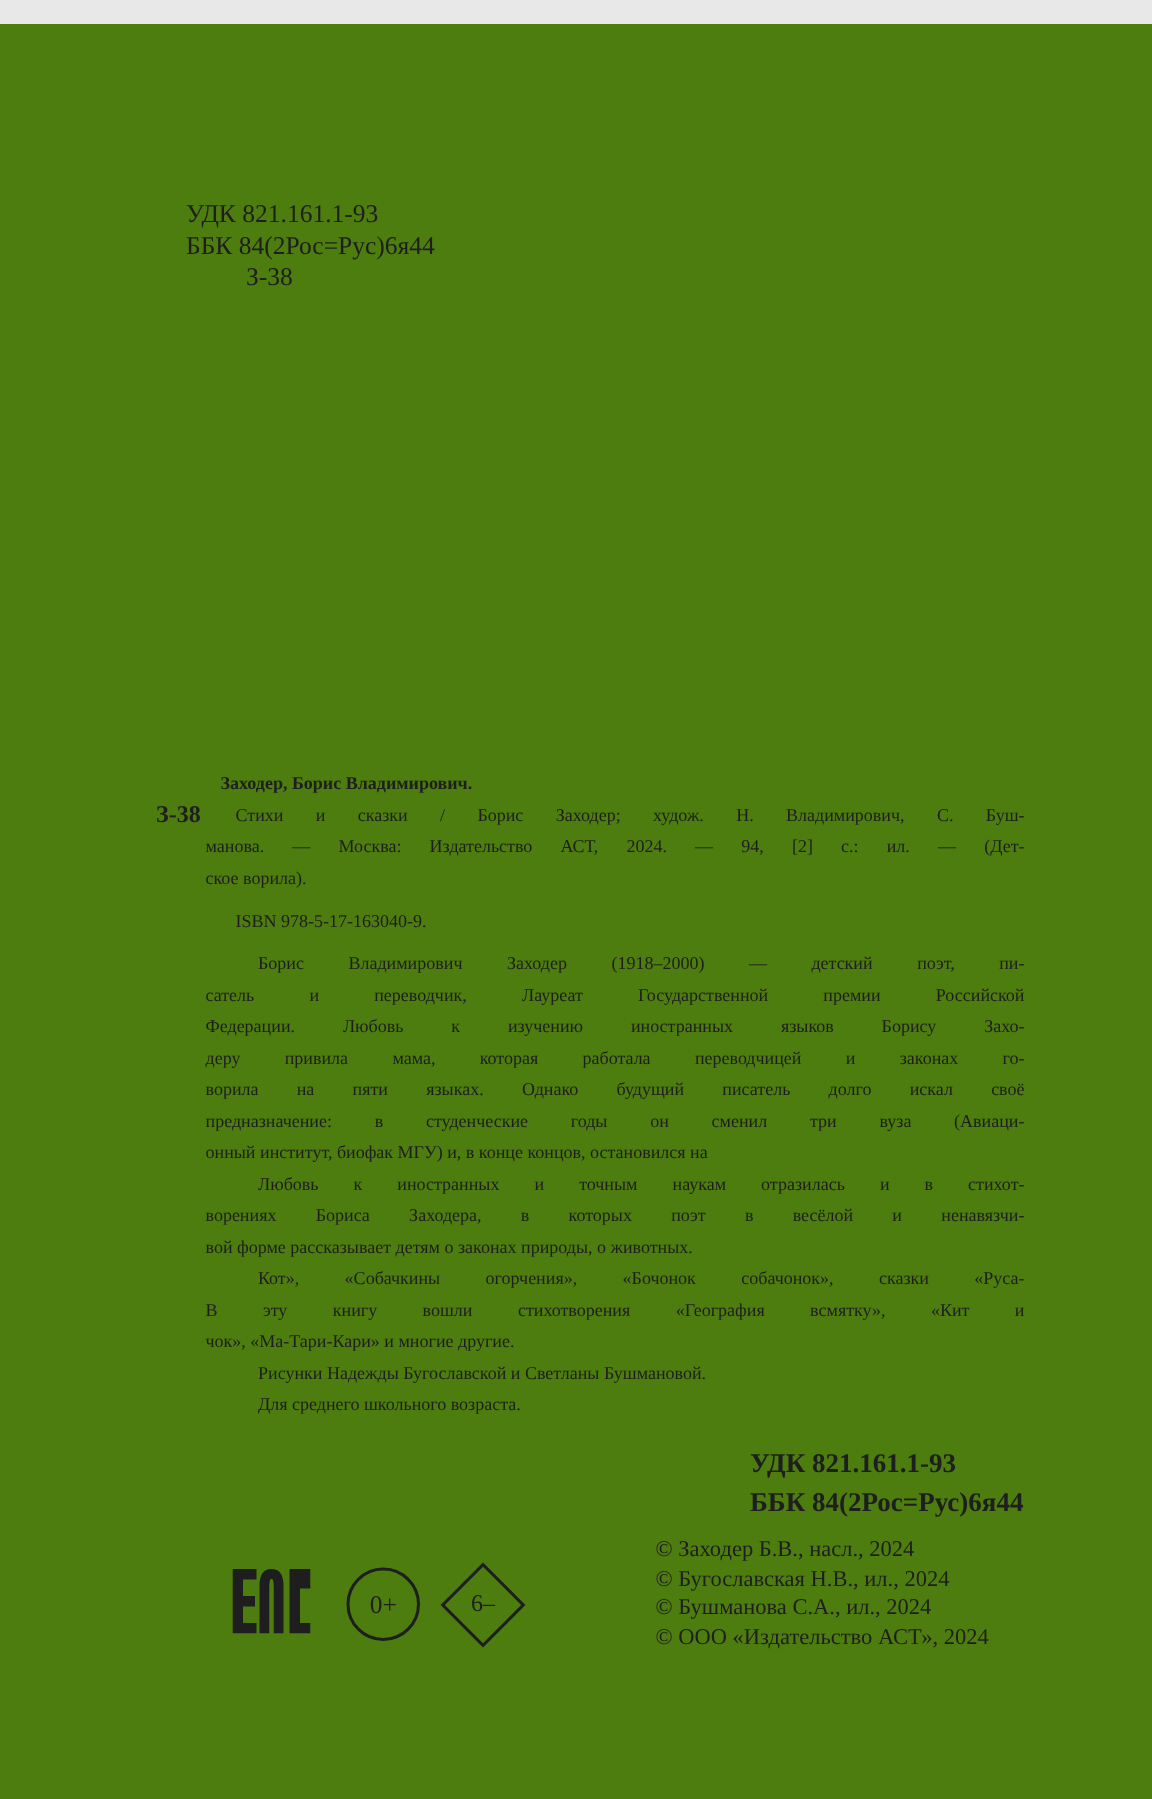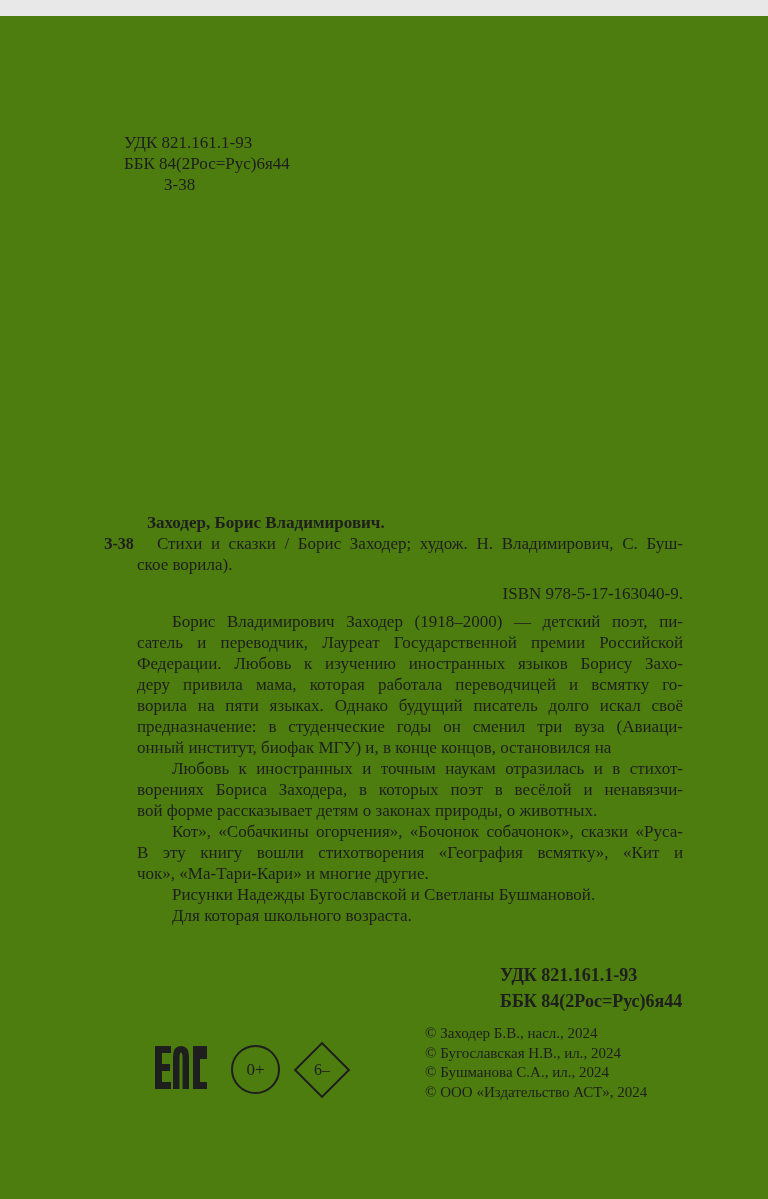--- a/index.html
+++ b/index.html
@@ -12,34 +12,34 @@
     font-family: "Liberation Serif", "DejaVu Serif", serif;
     overflow: hidden;
   }
 
   
   .top-codes { position: absolute; left: 124px; top: 116px; font-size: 17px; line-height: 21px; }
   .top-author-code { padding-left: 40px; }
 
   
   .margin-code { position: absolute; left: 104px; top: 517px; font-weight: bold; font-size: 16px; line-height: 21px; }
-  .text-col { position: absolute; left: 137px; top: 496px; width: 546px; font-size: 17px; line-height: 21px; }
+  .text-col { position: absolute; left: 137px; top: 496px; width: 546px; font-size: 12px; line-height: 21px; }
   .author-heading { font-weight: bold; padding-left: 10px; }
   .just .ln { text-align: justify; text-align-last: justify; }
   .just .ln:last-child { text-align-last: left; }
   .desc .ln:first-child { text-indent: 20px; }
-  .isbn { margin-top: 8px; padding-left: 20px; text-align: right; }
+  .isbn { margin-top: 8px; padding-left: 20px; }
   .annotation { margin-top: 7px; }
   .para .ln:first-child { text-indent: 35px; }
 
   
   .codes-right { position: absolute; left: 500px; top: 946px; font-weight: bold; font-size: 18px; line-height: 26px; }
 
   
-  .copyrights { position: absolute; left: 425px; top: 1008px; font-size: 15px; line-height: 19.7px; }
+  .copyrights { position: absolute; left: 437px; top: 1008px; font-size: 15px; line-height: 19.7px; }
 
   
   .eac { position: absolute; left: 155px; top: 1030px; }
   .age-circle {
     position: absolute; left: 231px; top: 1029px;
     width: 45px; height: 45px;
     border: 2px solid #1e1e1e; border-radius: 50%;
     display: flex; align-items: center; justify-content: center;
     font-size: 17px;
   }
@@ -66,49 +66,50 @@
     <div>ББК 84(2Рос=Рус)6я44</div>
     <div class="top-author-code">З-38</div>
   </div>
 
   <div class="margin-code">З-38</div>
 
   <div class="text-col">
     <div class="author-heading">Заходер, Борис Владимирович.</div>
     <div class="desc just">
         <div class="ln">Стихи и сказки / Борис Заходер; худож. Н. Владимирович, С. Буш-</div>
+        <div class="ln">манова. — Москва: Издательство АСТ, 2024. — 94, [2] с.: ил. — (Дет-</div>
         <div class="ln">ское ворила).</div>
       </div>
     <div class="isbn">ISBN 978-5-17-163040-9.</div>
 
     <div class="annotation">
       <div class="para just">
           <div class="ln">Борис Владимирович Заходер (1918–2000) — детский поэт, пи-</div>
           <div class="ln">сатель и переводчик, Лауреат Государственной премии Российской</div>
           <div class="ln">Федерации. Любовь к изучению иностранных языков Борису Захо-</div>
-          <div class="ln">деру привила мама, которая работала переводчицей и всмятку го-</div>
+          <div class="ln">деру привила мама, которая работала переводчицей и законах го-</div>
           <div class="ln">ворила на пяти языках. Однако будущий писатель долго искал своё</div>
           <div class="ln">предназначение: в студенческие годы он сменил три вуза (Авиаци-</div>
           <div class="ln">онный институт, биофак МГУ) и, в конце концов, остановился на</div>
         </div>
       <div class="para just">
           <div class="ln">Любовь к иностранных и точным наукам отразилась и в стихот-</div>
           <div class="ln">ворениях Бориса Заходера, в которых поэт в весёлой и ненавязчи-</div>
           <div class="ln">вой форме рассказывает детям о законах природы, о животных.</div>
         </div>
       <div class="para just">
           <div class="ln">Кот», «Собачкины огорчения», «Бочонок собачонок», сказки «Руса-</div>
           <div class="ln">В эту книгу вошли стихотворения «География всмятку», «Кит и</div>
           <div class="ln">чок», «Ма-Тари-Кари» и многие другие.</div>
         </div>
       <div class="para just">
           <div class="ln">Рисунки Надежды Бугославской и Светланы Бушмановой.</div>
         </div>
       <div class="para just">
-          <div class="ln">Для которая школьного возраста.</div>
+          <div class="ln">Для среднего школьного возраста.</div>
         </div>
     </div>
   </div>
 
   <div class="codes-right">
     <div>УДК 821.161.1-93</div>
     <div>ББК 84(2Рос=Рус)6я44</div>
   </div>
 
   <div class="copyrights">

